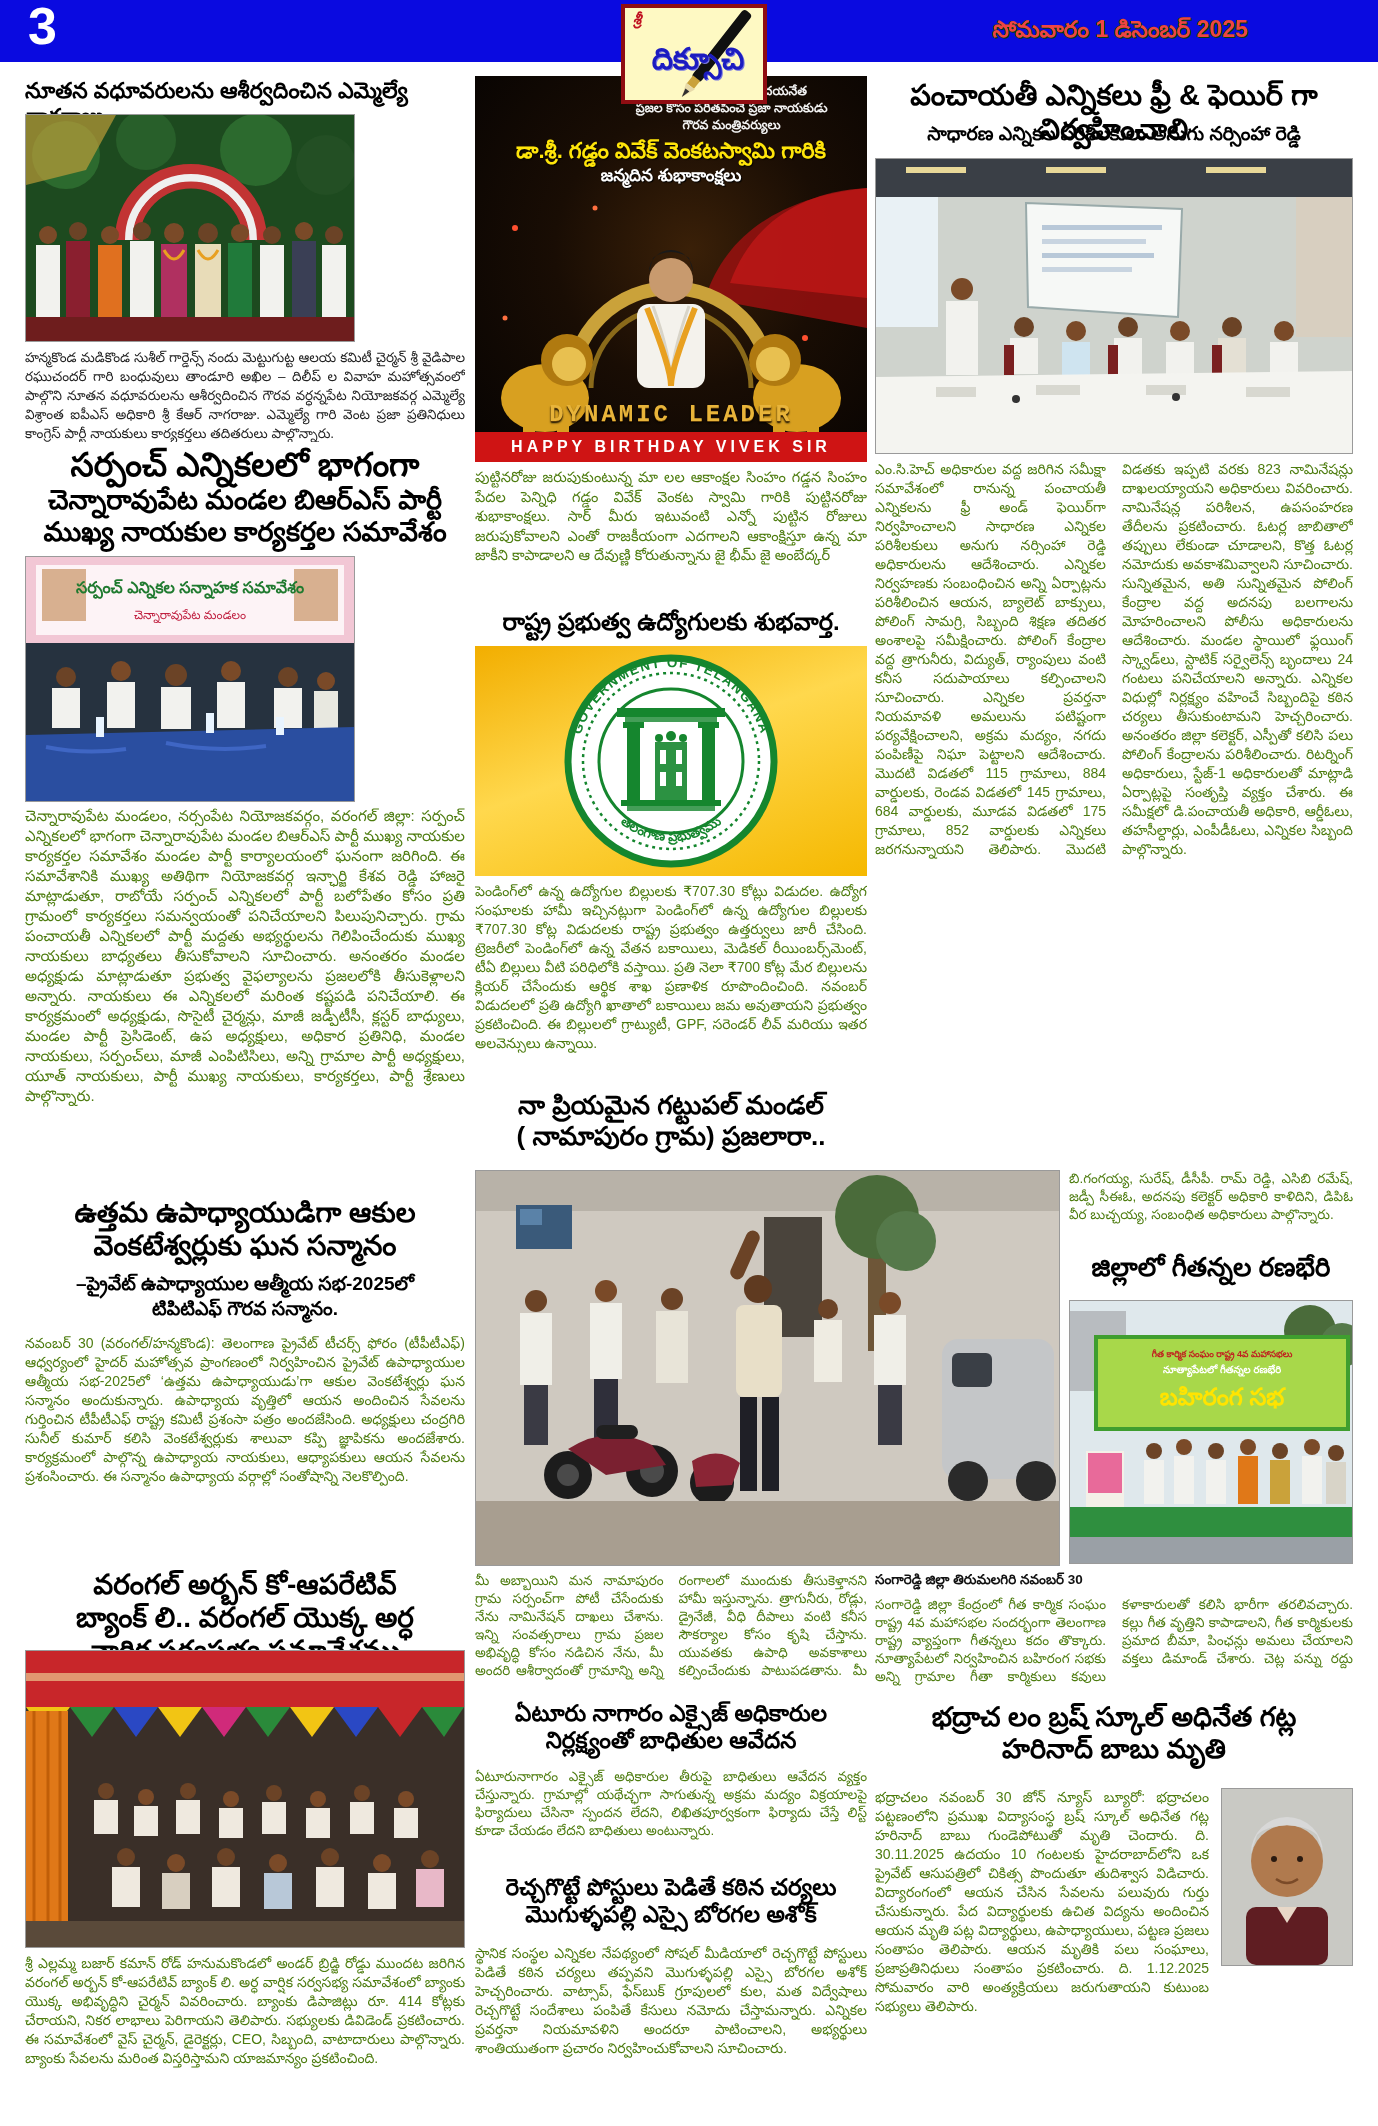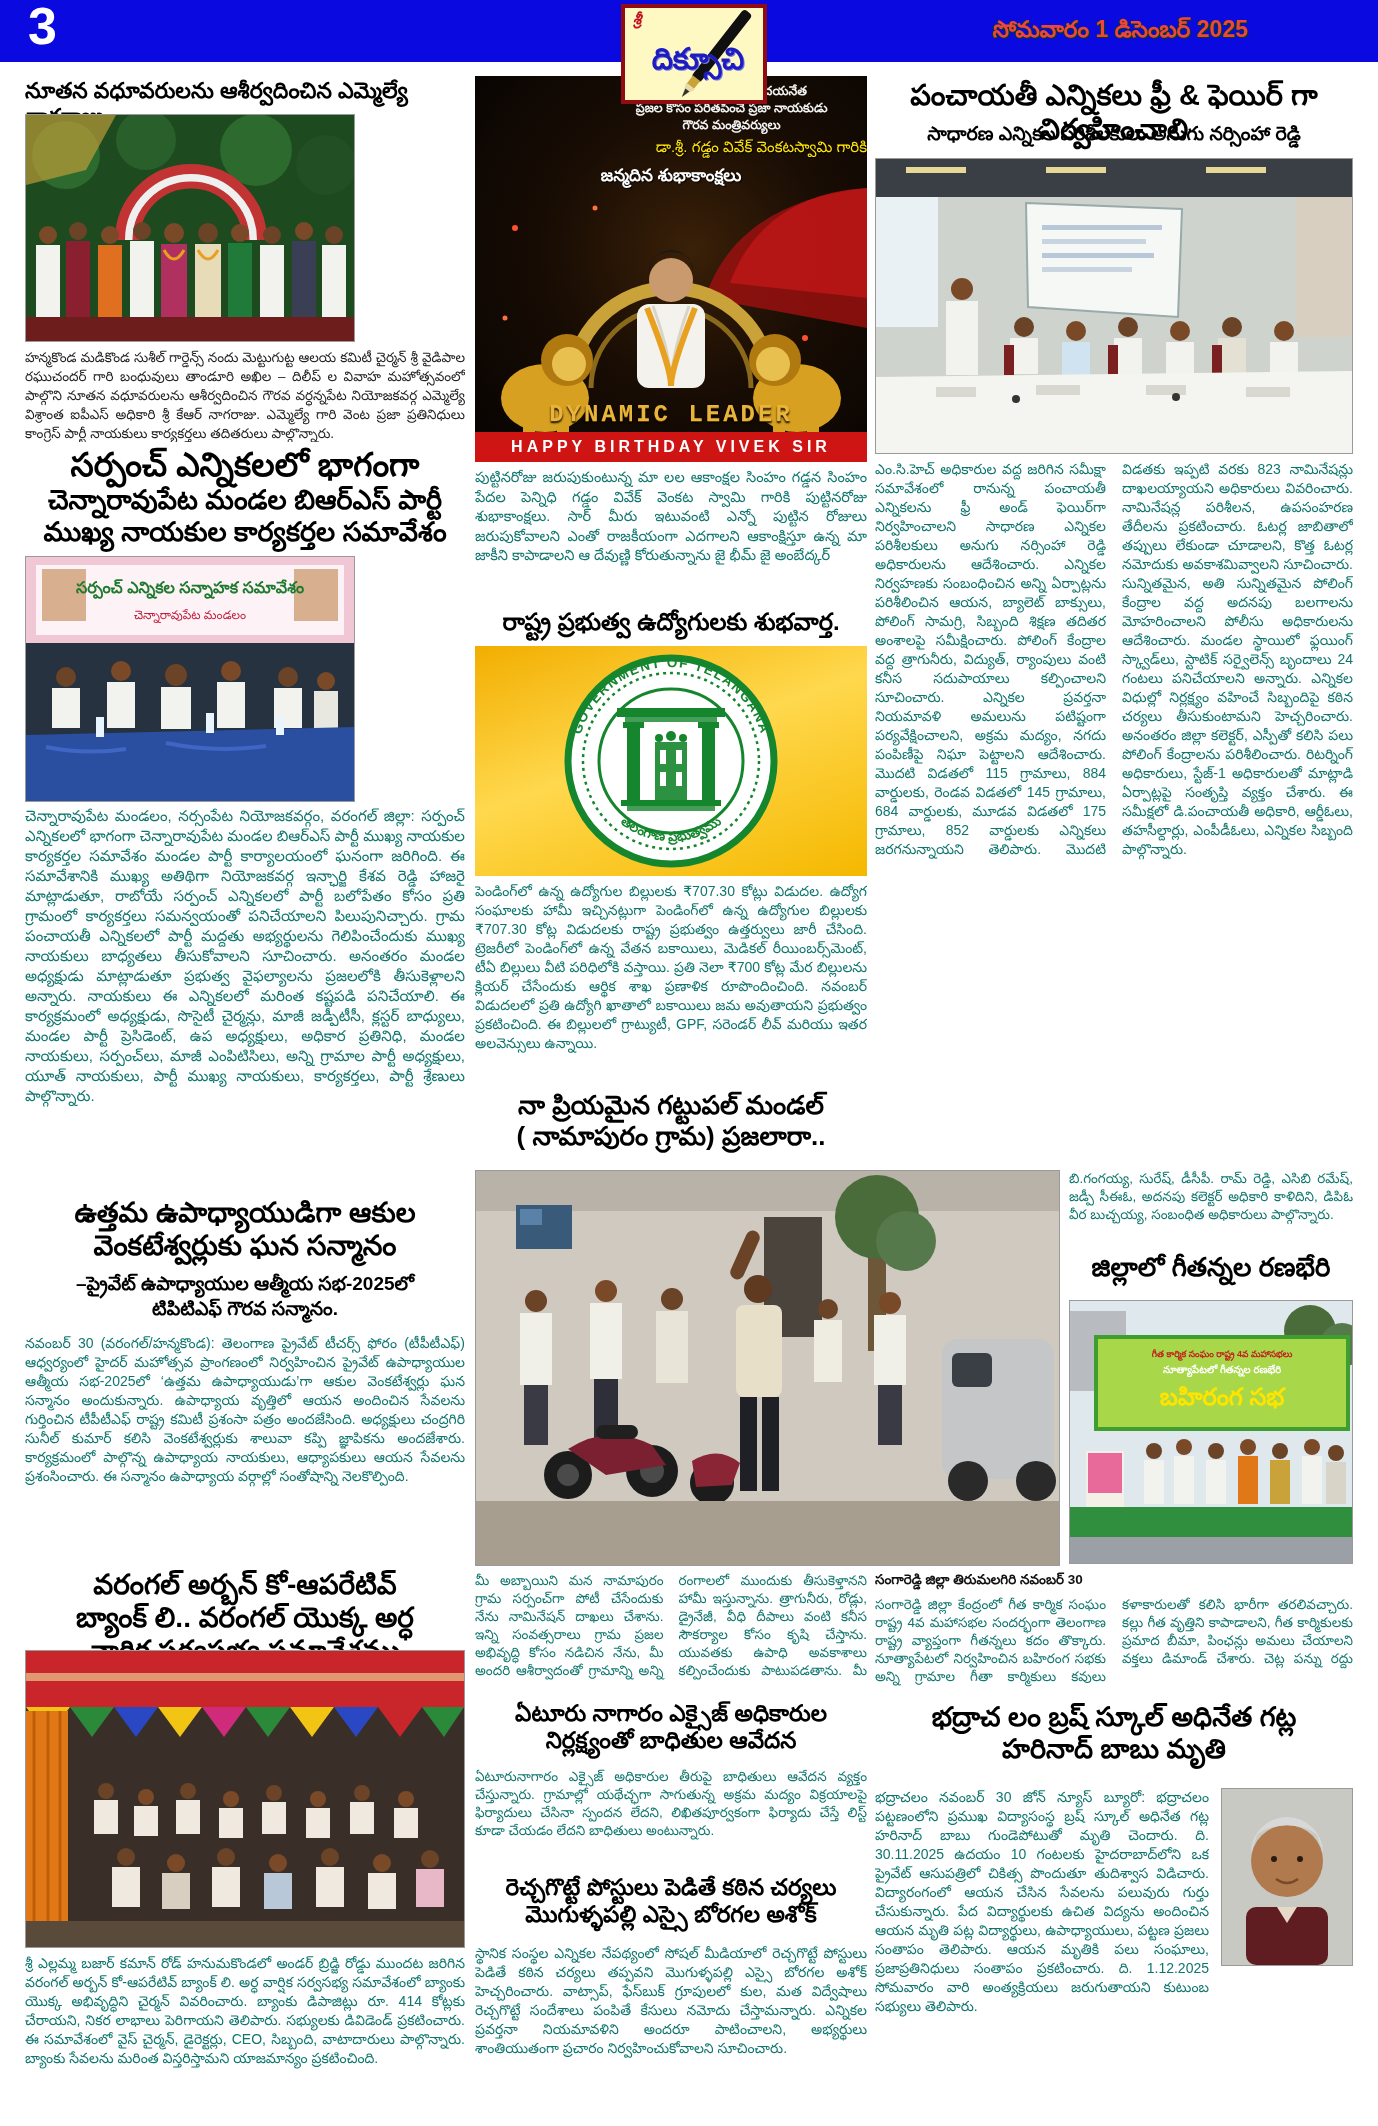--- a/index.html
+++ b/index.html
@@ -12,33 +12,33 @@
   .datetxt{right:130px;top:16px;color:#ef4444;font-size:23px;font-weight:700;
            text-shadow:1px 1px 0 #064006, -1px 0 0 #064006;}
   .masthead{left:621px;top:4px;width:146px;height:100px;background:#fef9c3;border:4px solid #8f0d12;
             box-sizing:border-box;z-index:5;}
   .masthead-title{position:absolute;left:6px;top:34px;width:134px;text-align:center;color:#1c1cc0;
             font-size:30px;font-weight:800;text-shadow:1px 1px 0 #7a7ae0;}
   .masthead-mark{position:absolute;left:8px;top:2px;color:#c01020;font-size:15px;font-style:italic;font-weight:700;}
   
   .headline{font-weight:800;color:#000;text-align:center;line-height:1.18;}
   .hl-left{text-align:left;}
-  .body-text{font-size:14px;line-height:19px;text-align:justify;color:#0f766e;overflow:hidden;}
+  .body-text{font-size:14px;line-height:19px;text-align:justify;color:#4d7c0f;overflow:hidden;}
   .body-sm{font-size:13.5px;line-height:18px;}
   .caption{font-size:13.5px;line-height:19px;text-align:justify;color:#222;overflow:hidden;}
   .twocol{column-count:2;column-gap:15px;}
   .subhead{font-weight:800;color:#000;text-align:center;line-height:1.3;}
   .photo{border:1px solid #9a9a9a;box-sizing:border-box;background:#f97316;overflow:hidden;}
   .photo svg{display:block;}
   
   .ad{background:radial-gradient(circle at 55% 45%, #3a2008 0%, #190d04 45%, #060302 100%);overflow:hidden;}
   .ad-toplines{position:absolute;right:6px;top:7px;width:66%;text-align:center;color:#f2f2f2;
                font-size:12.5px;line-height:17px;font-weight:600;}
-  .ad-name{position:absolute;left:0;top:62px;width:100%;text-align:right;color:#ffe50a;
-           font-size:15px;font-weight:400;text-shadow:1px 1px 1px #000;}
+  .ad-name{position:absolute;left:0;top:62px;width:100%;text-align:center;color:#ffe50a;
+           font-size:22px;font-weight:700;text-shadow:1px 1px 1px #000;}
   .ad-wish{position:absolute;left:0;top:90px;width:100%;text-align:center;color:#ffffff;
            font-size:17px;font-weight:800;text-shadow:1px 1px 1px #000;}
   .ad-banner{position:absolute;left:0;bottom:34px;width:100%;text-align:center;color:#e8b43a;
              font-size:24px;font-weight:800;letter-spacing:3px;
              text-shadow:0 1px 0 #5a3a08,0 2px 2px #000;font-family:Liberation Mono, monospace;}
   .ad-redband{position:absolute;left:0;bottom:0;width:100%;height:30px;background:#cf1414;
               color:#fff;font-size:16px;font-weight:800;letter-spacing:4px;text-align:center;line-height:30px;}
   .goldbox{background:linear-gradient(160deg,#f2ae00 0%,#ffd84d 45%,#f5b800 100%);}
   .dateline{font-size:13.5px;font-weight:700;color:#111;}
 </style>

